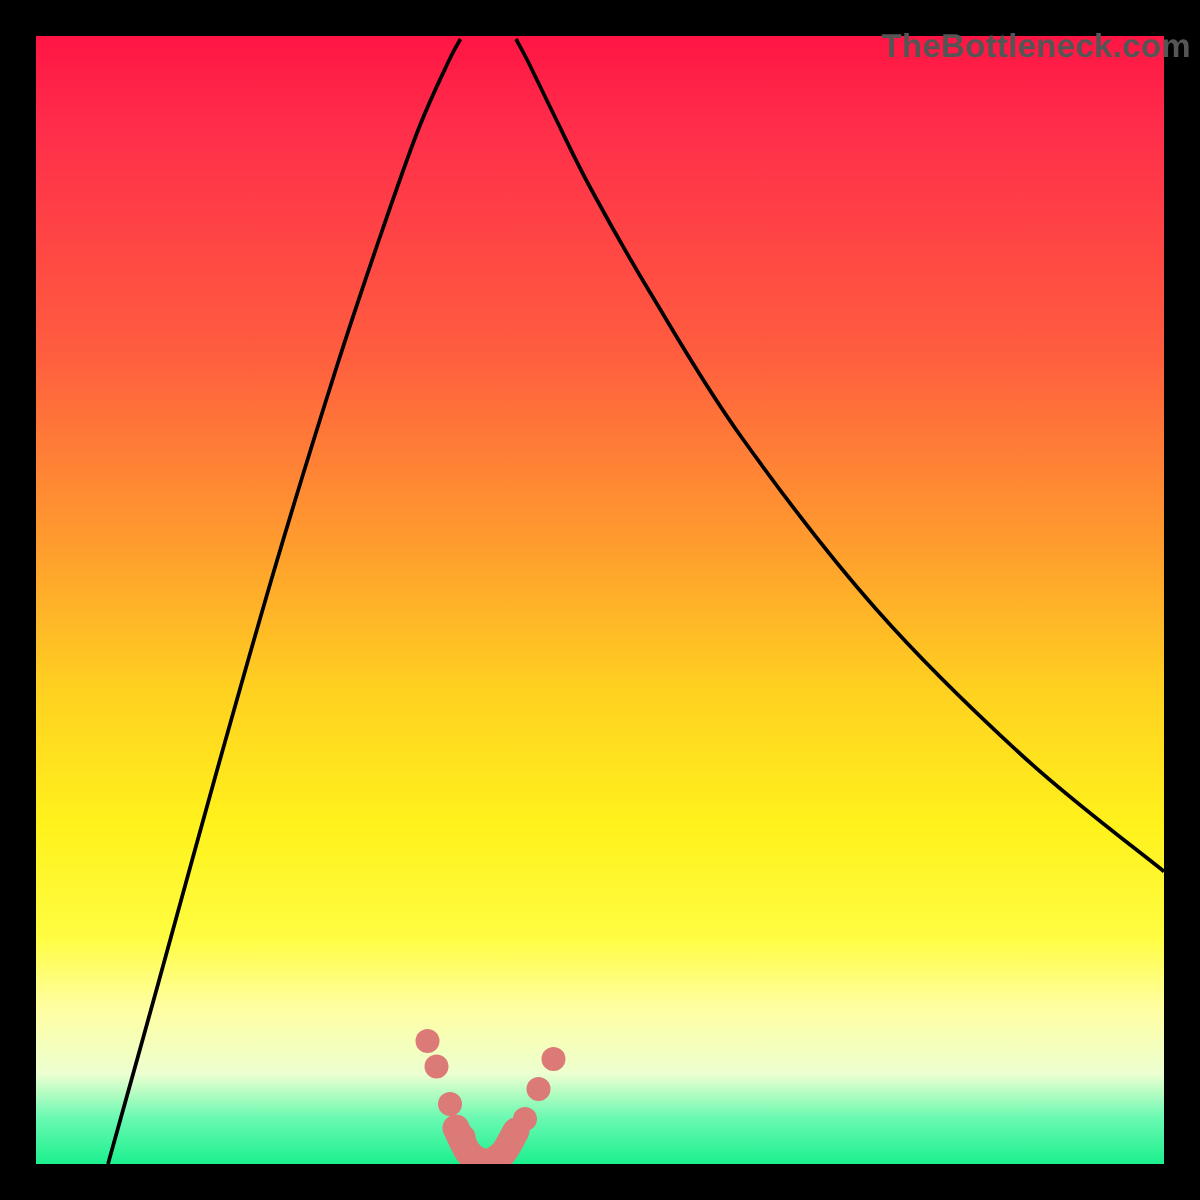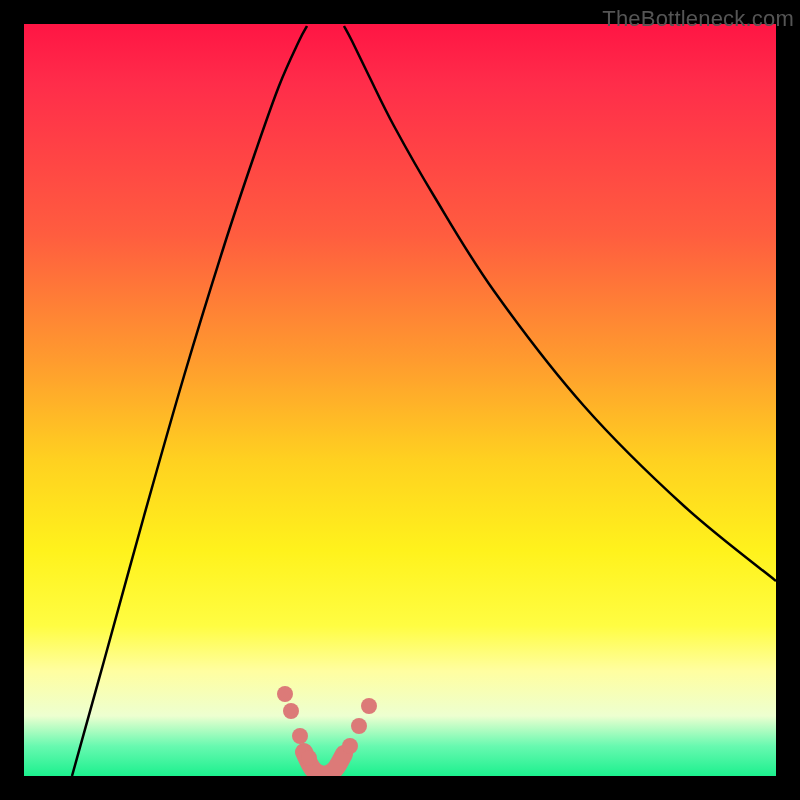--- a/index.html
+++ b/index.html
@@ -30,25 +30,25 @@
       #ffd120 58%,
       #fff21c 70%,
       #fffd42 80%,
       #fffea0 86%,
       #edffd0 92%,
       #68f9b0 96%,
       #1cf08e 100%);
   }
   .watermark {
     position: absolute;
-    top: 6px;
+    top: 18px;
     right: 6px;
     color: #555;
     font-size: 22px;
-    font-weight: 400;
+    font-weight: 700;
     letter-spacing: 0.2px;
     z-index: 10;
     user-select: none;
   }
   svg {
     position: absolute;
     inset: 0;
     width: 100%;
     height: 100%;
   }

